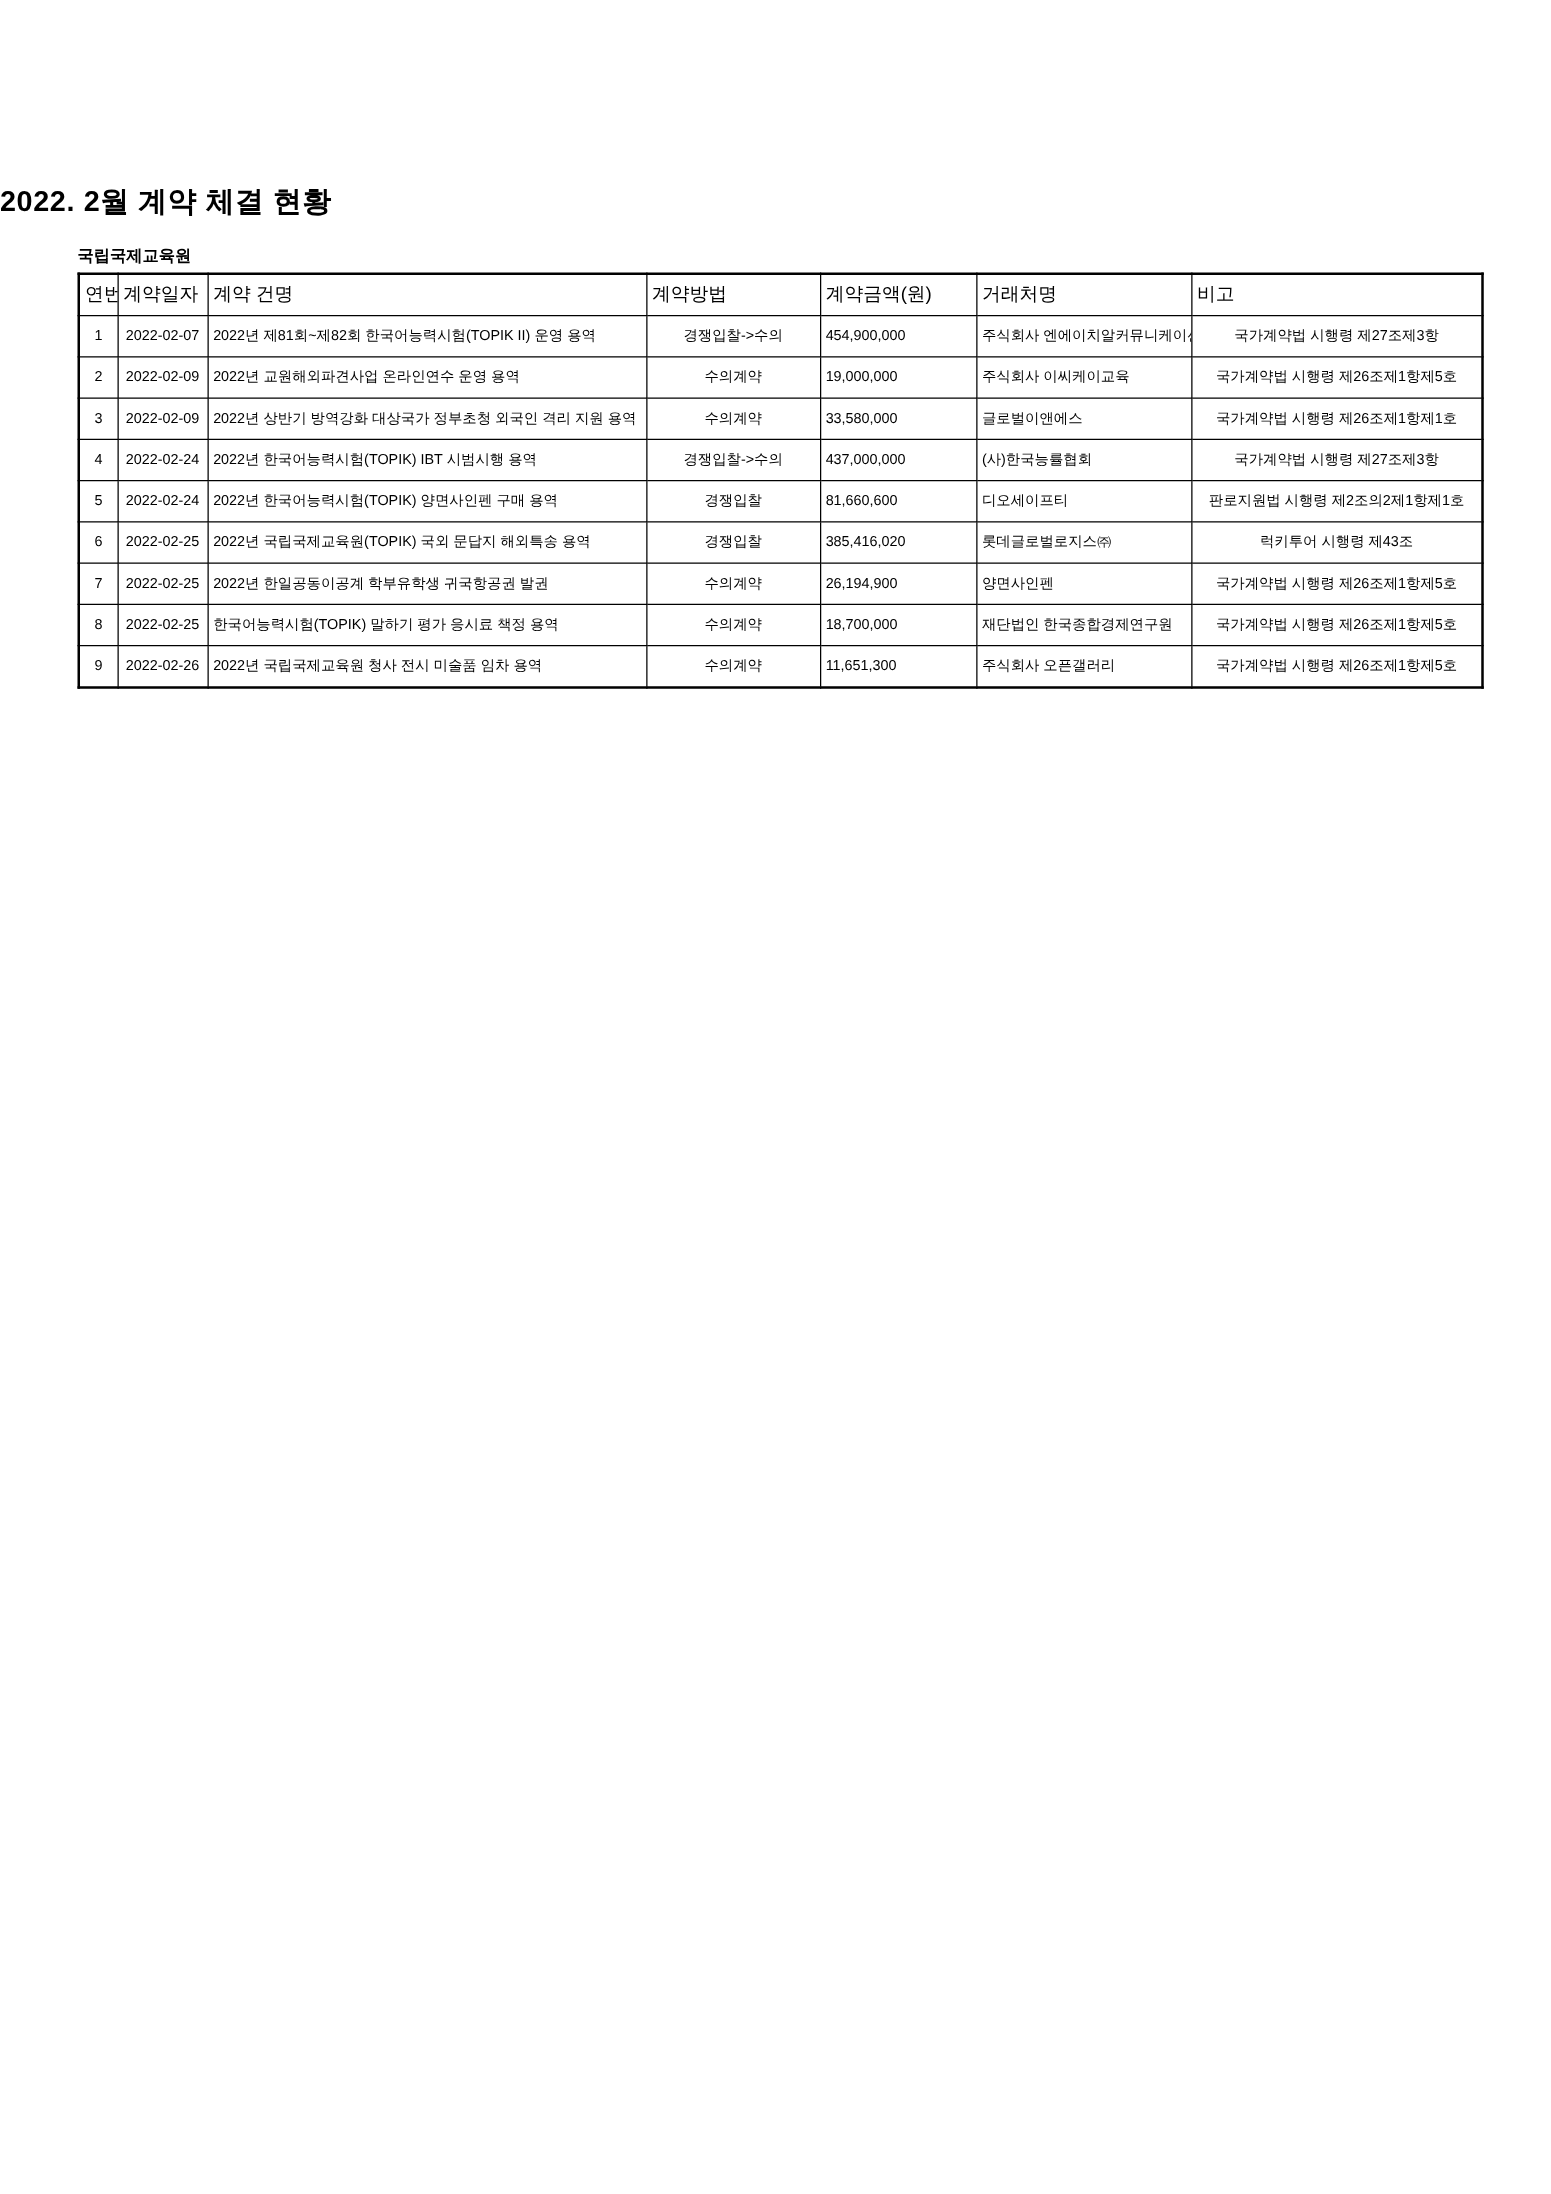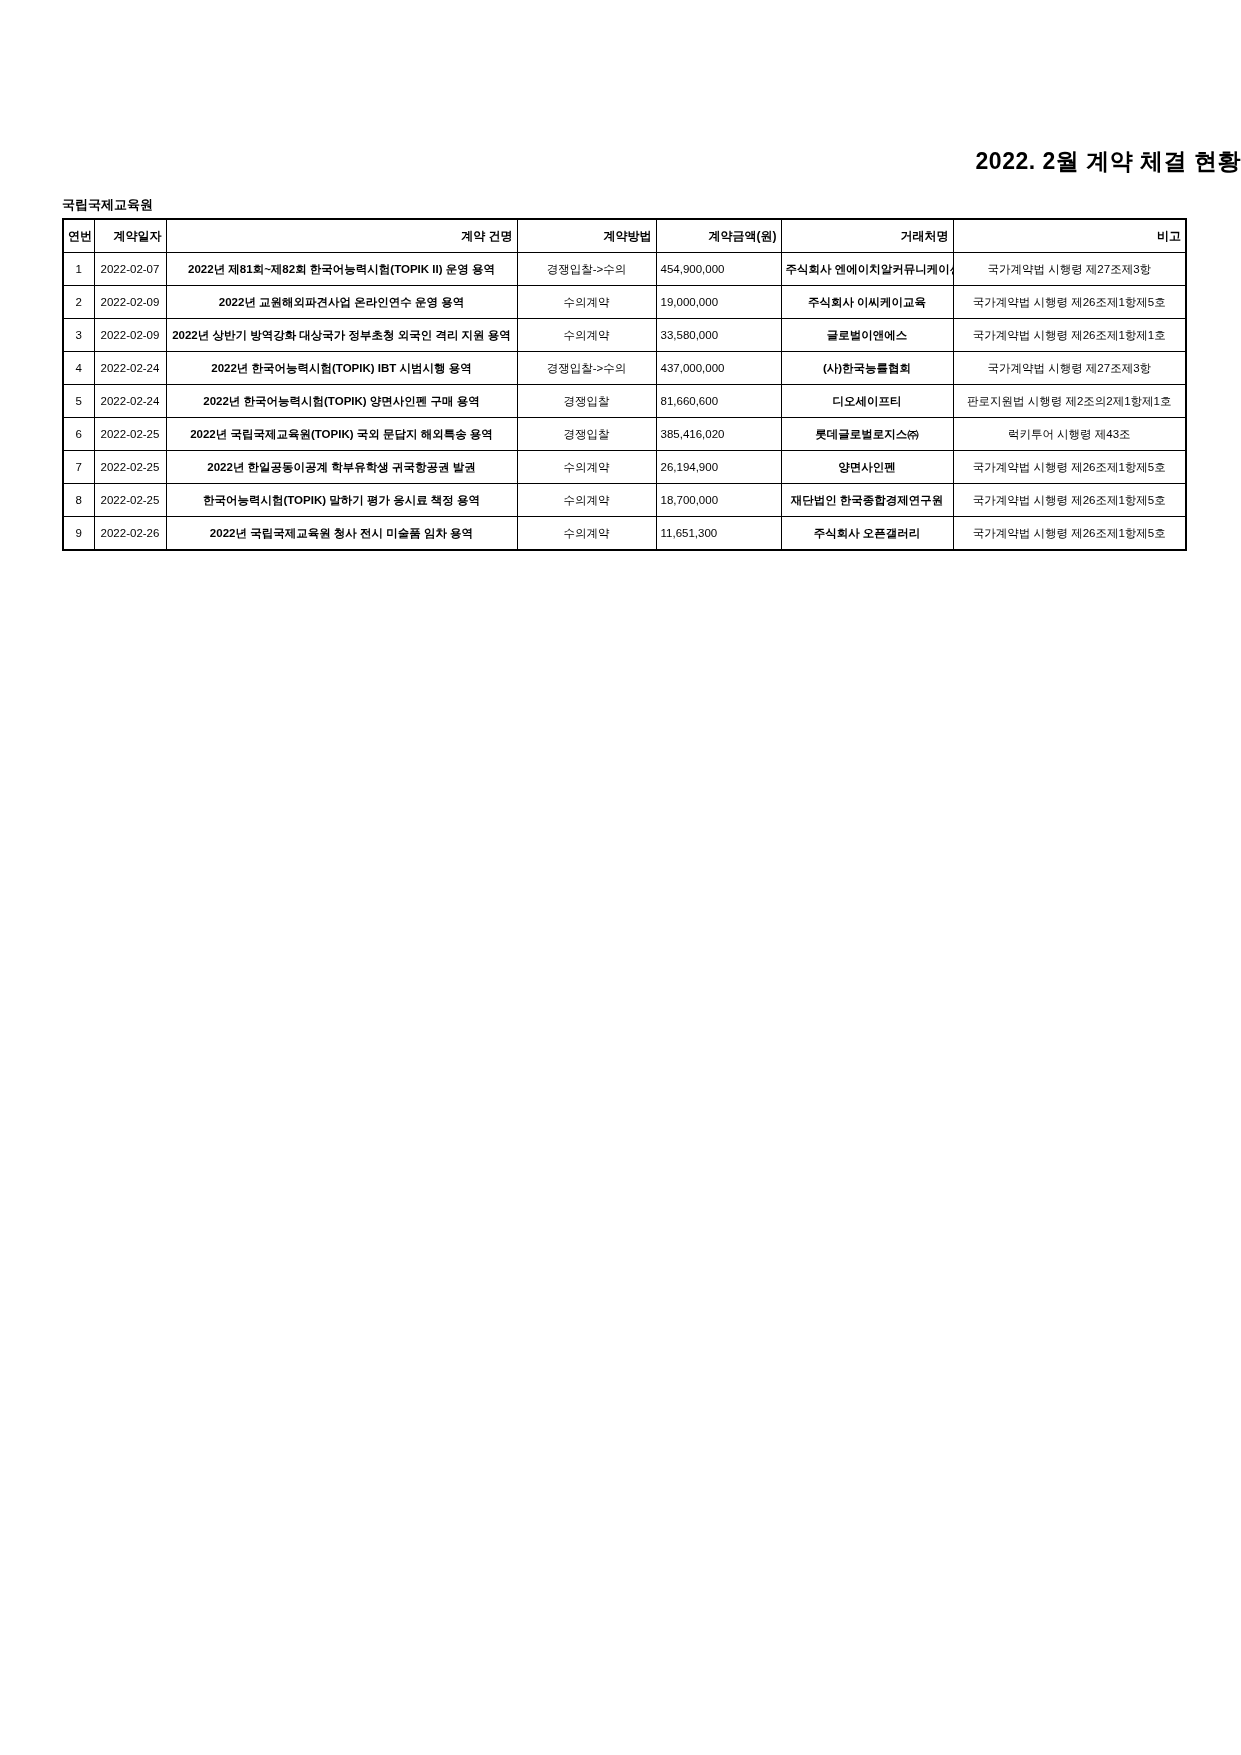--- a/index.html
+++ b/index.html
@@ -13,21 +13,21 @@
     position: relative;
     font-family: "Liberation Sans", "DejaVu Sans", sans-serif;
     color: #000000;
   }
   .page-title {
     position: absolute;
     top: 146px;
     left: 0;
     width: 1241px;
     margin: 0;
-    text-align: right;
+    text-align: left;
     font-size: 23px;
     font-weight: bold;
     letter-spacing: 0.5px;
   }
   .org-label {
     position: absolute;
     top: 196px;
     left: 62px;
     width: 1123px;
     text-align: left;
@@ -48,29 +48,29 @@
     border: 1px solid #000000;
     font-size: 11.5px;
     line-height: 1.25;
     padding: 2px 4px;
     overflow: hidden;
     white-space: nowrap;
     vertical-align: middle;
   }
   table.contract-table th {
     height: 28px;
-    font-size: 12px;
-    font-weight: bold;
-    text-align: right;
+    font-size: 15px;
+    font-weight: normal;
+    text-align: left;
   }
   table.contract-table td {
     height: 28px;
   }
   td.al-center { text-align: center; }
-  td.al-left   { text-align: center; font-weight: bold; }
+  td.al-left   { text-align: left; }
   td.al-right  { padding-right: 8px; }
 </style>
 </head>
 <body>
 
 <div>
 
   <h1 class="page-title">2022. 2월 계약 체결 현황</h1>
 
   <div class="org-label">국립국제교육원</div>

